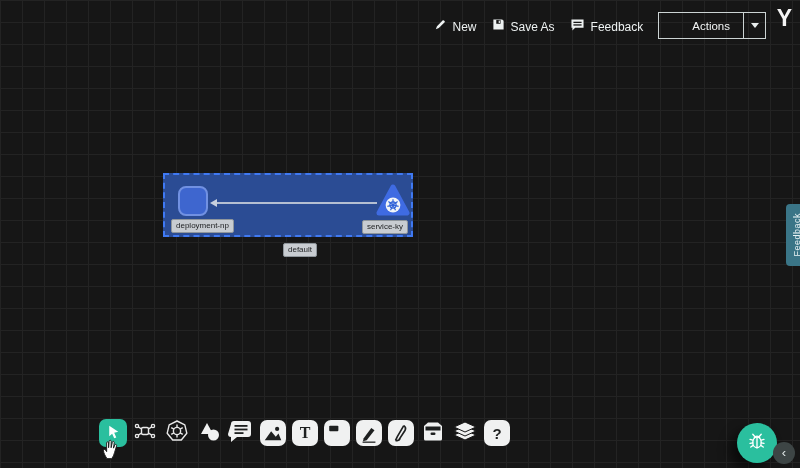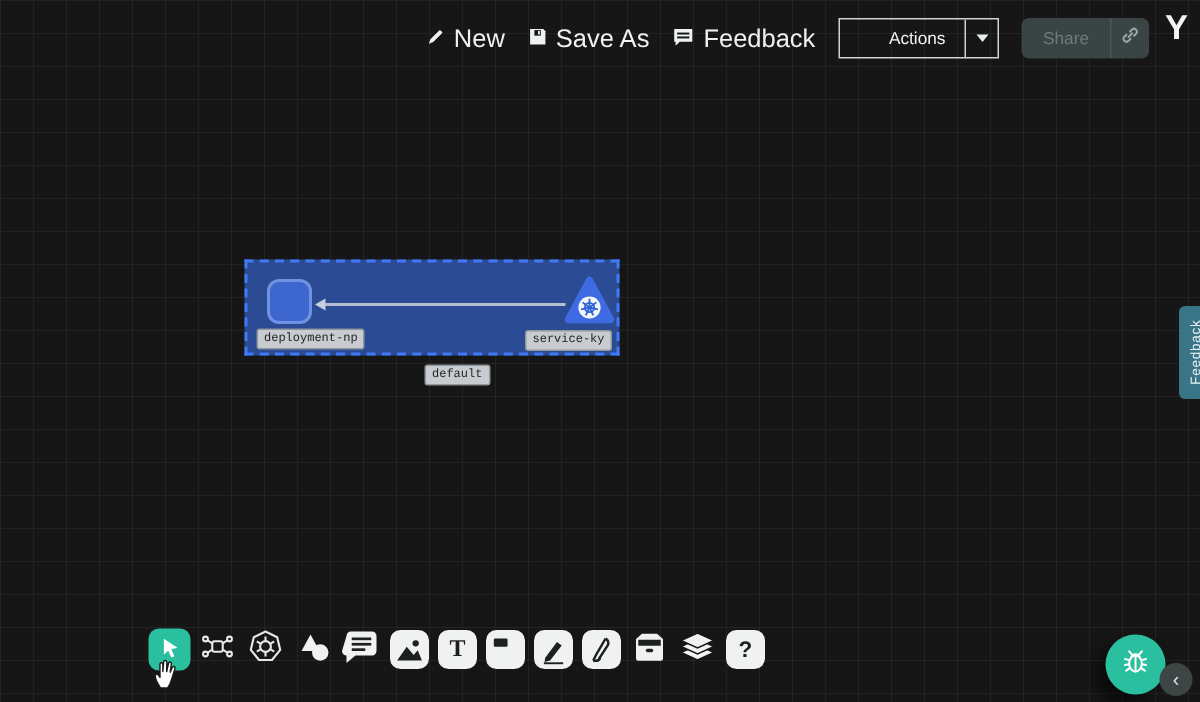--- a/index.html
+++ b/index.html
@@ -15,21 +15,21 @@
     color:#e9ecec;
   }
 
   
   .top-toolbar {
     position:absolute; top:12px; right:34px;
     display:flex; align-items:center; gap:15px; height:27px;
   }
   .menu-item {
     display:flex; align-items:flex-end; gap:6px;
-    font-size:17px; color:#eef2f2; cursor:pointer; white-space:nowrap;
+    font-size:12px; color:#eef2f2; cursor:pointer; white-space:nowrap;
   }
   .btn-actions {
     display:flex; align-items:stretch; height:27px;
     border:1px solid #ccd4d4; border-radius:0; overflow:hidden;padding-left:20px;
   }
   .btn-actions .lbl { display:flex; align-items:center; padding:0 13px; font-size:11.5px; color:#f2f5f5; }
   .btn-actions .caret-zone { display:flex; align-items:center; justify-content:center; width:22px; border-left:1px solid #ccd4d4; }
   .caret-down { width:0; height:0; border-left:4px solid transparent; border-right:4px solid transparent; border-top:5px solid #e8eded; }
   .btn-share-group {
     display:flex; align-items:stretch; height:27px;
@@ -71,21 +71,21 @@
   }
   .connector-arrowhead {
     position:absolute; left:45px; top:24px; width:0; height:0;
     border-top:4px solid transparent; border-bottom:4px solid transparent;
     border-right:7px solid #c7cfde;
   }
   .chip {
     position:absolute;
     background:#c8ccd1; color:#1d1f21;
     font-size:8px; line-height:10px; padding:1px 4px;
-    border:1px solid #8f969c; border-radius:2px; white-space:nowrap;font-family:Liberation Mono, monospace;
+    border:1px solid #8f969c; border-radius:2px; white-space:nowrap;
   }
   .chip-deployment { left:6px; top:44px; }
   .chip-service { right:3px; top:45px;margin-left:48px; }
   .chip-default { left:283px; top:243px; position:absolute; }
 
   
   .bottom-toolbar {
     position:absolute; left:99px; top:419px;
     display:flex; align-items:center; gap:4px;
   }
@@ -155,32 +155,20 @@
     <span>Feedback</span>
   </div>
 
   <div class="btn-actions">
     <span class="lbl">Actions</span>
     <span class="caret-zone">
       <span class="caret-down"></span>
     </span>
   </div>
 
-  <div class="btn-share-group">
-    <span class="share-lbl">Share</span>
-    <span class="link-zone">
-      <span>
-        <svg width="13" height="13" viewBox="0 0 14 14" fill="none" stroke="#97a5a5" stroke-width="1.5" stroke-linecap="round">
-          <path d="M5.8 8.2 L8.4 5.6"></path>
-          <path d="M6.8 4.4 L8.2 3 a2.1 2.1 0 0 1 3 3 L9.8 7.4"></path>
-          <path d="M7.2 9.6 L5.8 11 a2.1 2.1 0 0 1 -3 -3 L4.2 6.6"></path>
-        </svg>
-      </span>
-    </span>
-  </div>
 </div>
 
 <div class="logo-y">Y</div>
 
 <div class="feedback-tab">
   <span>Feedback</span>
 </div>
 
 <div class="selection-group">
 

